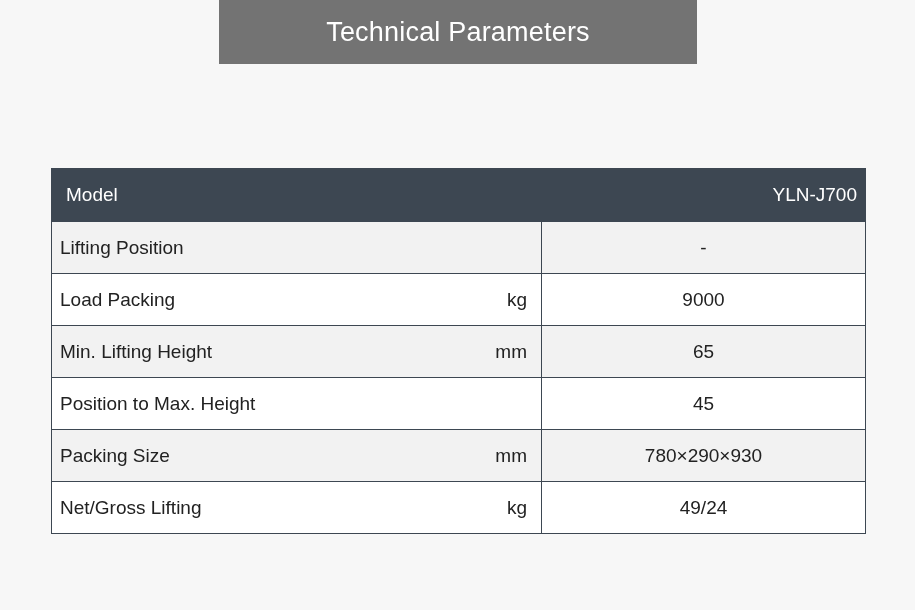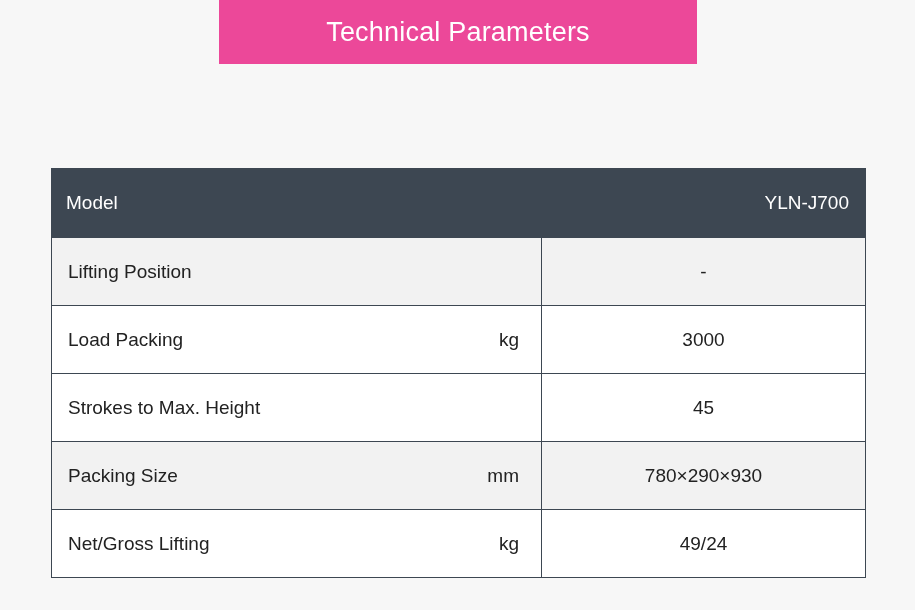--- a/index.html
+++ b/index.html
@@ -15,21 +15,21 @@
     position: relative;
   }
 
   
   .banner {
     position: absolute;
     left: 219px;
     top: 0;
     width: 478px;
     height: 64px;
-    background: #ec4899;
+    background: #737373;
     display: flex;
     align-items: center;
     justify-content: center;
   }
   .banner-title {
     color: #ffffff;
     font-size: 27px;
     font-weight: 400;
     letter-spacing: 0.2px;
     line-height: 1;
@@ -44,21 +44,21 @@
   }
   table.spec {
     border-collapse: collapse;
     width: 100%;
     table-layout: fixed;
     font-size: 19px;
     color: #222222;
   }
   table.spec td {
     border: 1px solid #3d4752;
-    padding: 16px;
+    padding: 8px;
     height: 35px;
     vertical-align: middle;
   }
 
   
   tr.head td {
     background: #3d4752;
     color: #ffffff;
     border-color: #3d4752;
     height: 36px;
@@ -132,31 +132,42 @@
       </tr>
 
       <tr class="plain">
         <td class="label-cell">
           <div class="label-inner">
             <span>Load Packing</span>
             <span class="unit">kg</span>
           </div>
         </td>
         <td class="value-cell">
-          <span>3000</span>
+          <span>9000</span>
         </td>
       </tr>
 
+      <tr class="alt">
+        <td class="label-cell">
+          <div class="label-inner">
+            <span>Min. Lifting Height</span>
+            <span class="unit">mm</span>
+          </div>
+        </td>
+        <td class="value-cell">
+          <span>65</span>
+        </td>
+      </tr>
 
 
 
       <tr class="plain">
         <td class="label-cell">
           <div class="label-inner">
-            <span>Strokes to Max. Height</span>
+            <span>Position to Max. Height</span>
             <span class="unit"></span>
           </div>
         </td>
         <td class="value-cell">
           <span>45</span>
         </td>
       </tr>
 
       <tr class="alt">
         <td class="label-cell">

